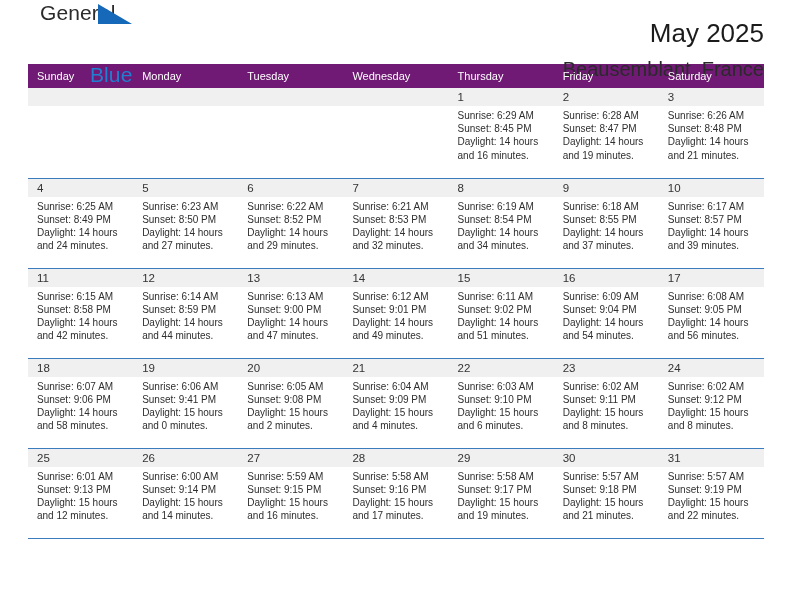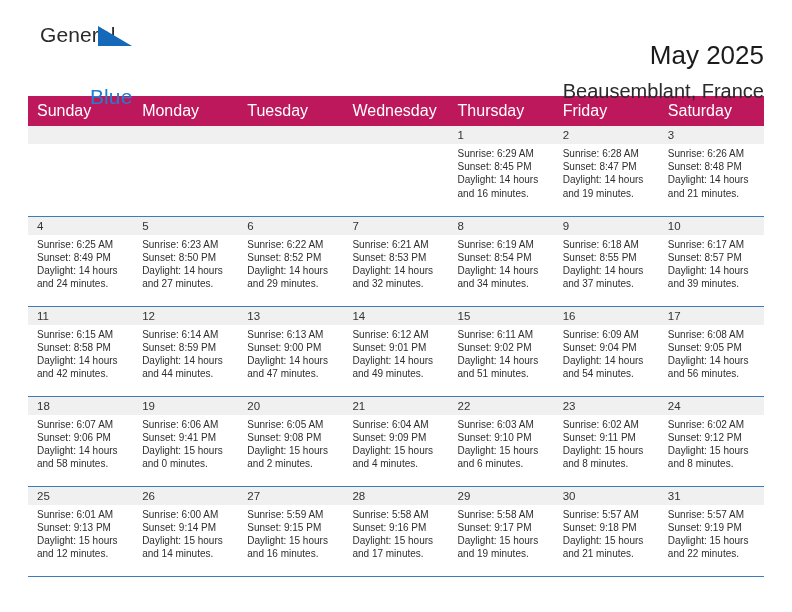--- a/index.html
+++ b/index.html
@@ -20,22 +20,21 @@
     height: 612px;
     box-sizing: border-box;
     padding: 0 28px;
   }
 
   
   .top {
     display: flex;
     align-items: flex-start;
     justify-content: space-between;
-    height: 96px;
-    padding-top: 22px;
+    height: 64px;
     box-sizing: border-box;
   }
   .logo {
     position: relative;
     width: 150px;
     height: 52px;
     line-height: 1;
   }
   .logo-general {
     position: absolute;
@@ -81,23 +80,23 @@
     margin-top: 9px;
   }
 
   
   .calendar {
     width: 736px;
     border-collapse: collapse;
     table-layout: fixed;
   }
   .calendar thead th {
-    background: #be185d;
+    background: #701a75;
     color: #ffffff;
-    font-size: 16px;
+    font-size: 11px;
     font-weight: normal;
     text-align: left;
     padding: 6px 0 6px 9px;
     height: 20px;
     box-sizing: border-box;
   }
   .week-row > td {
     vertical-align: top;
     padding: 0;
     border-top: 1.4px solid #3b7cbe;

